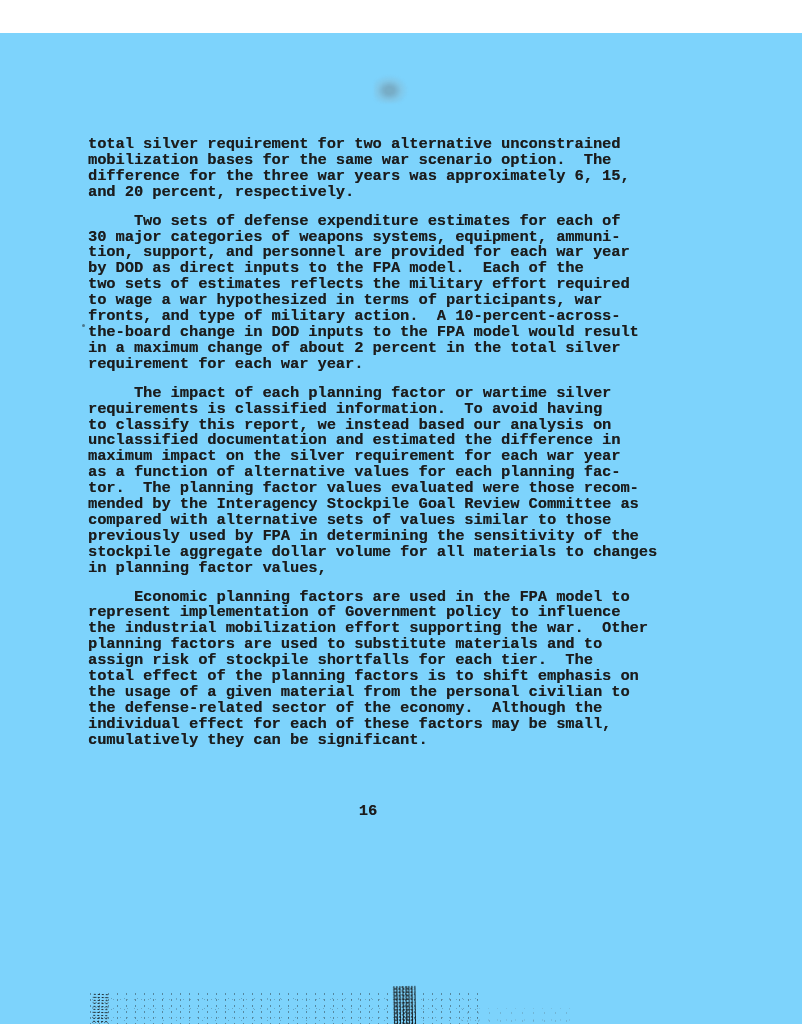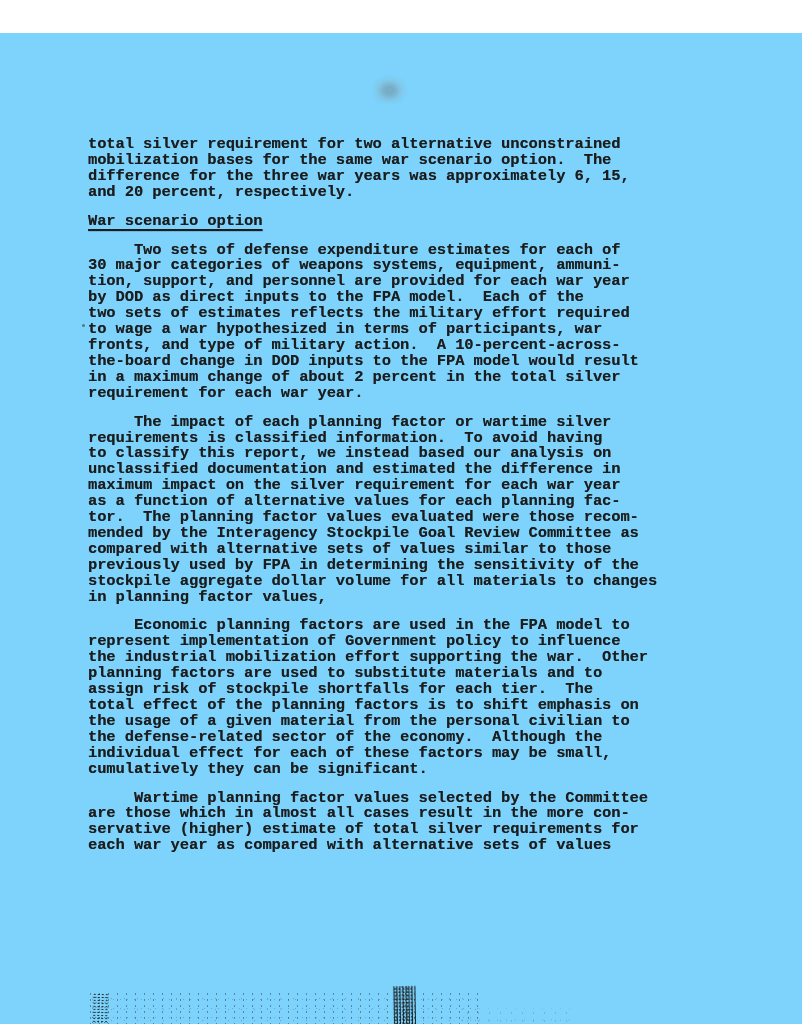--- a/index.html
+++ b/index.html
@@ -152,21 +152,20 @@
 
   <div class="smudge-top"></div>
 
   <div class="content">
 
     <p class="para">total silver requirement for two alternative unconstrained
 mobilization bases for the same war scenario option.  The
 difference for the three war years was approximately 6, 15,
 and 20 percent, respectively.</p>
 
-    <h2 class="heading">War scenario option</h2>
 
     <p class="para">     Two sets of defense expenditure estimates for each of
 30 major categories of weapons systems, equipment, ammuni-
 tion, support, and personnel are provided for each war year
 by DOD as direct inputs to the FPA model.  Each of the
 two sets of estimates reflects the military effort required
 to wage a war hypothesized in terms of participants, war
 fronts, and type of military action.  A 10-percent-across-
 the-board change in DOD inputs to the FPA model would result
 in a maximum change of about 2 percent in the total silver
@@ -190,25 +189,22 @@
 represent implementation of Government policy to influence
 the industrial mobilization effort supporting the war.  Other
 planning factors are used to substitute materials and to
 assign risk of stockpile shortfalls for each tier.  The
 total effect of the planning factors is to shift emphasis on
 the usage of a given material from the personal civilian to
 the defense-related sector of the economy.  Although the
 individual effect for each of these factors may be small,
 cumulatively they can be significant.</p>
 
-    <p class="para">     Wartime planning factor values selected by the Committee
-are those which in almost all cases result in the more con-
-servative (higher) estimate of total silver requirements for
-each war year as compared with alternative sets of values</p>
-
+
+    <div class="page-number">16</div>
   </div>
 
   <div class="speck"></div>
   <div class="noise-band"></div>
   <div class="noise-band-faint"></div>
   <div class="streak-left"></div>
   <div class="streak-mid"></div>
   <div class="bottom-line"></div>
   <div class="bottom-line-faint"></div>
 

